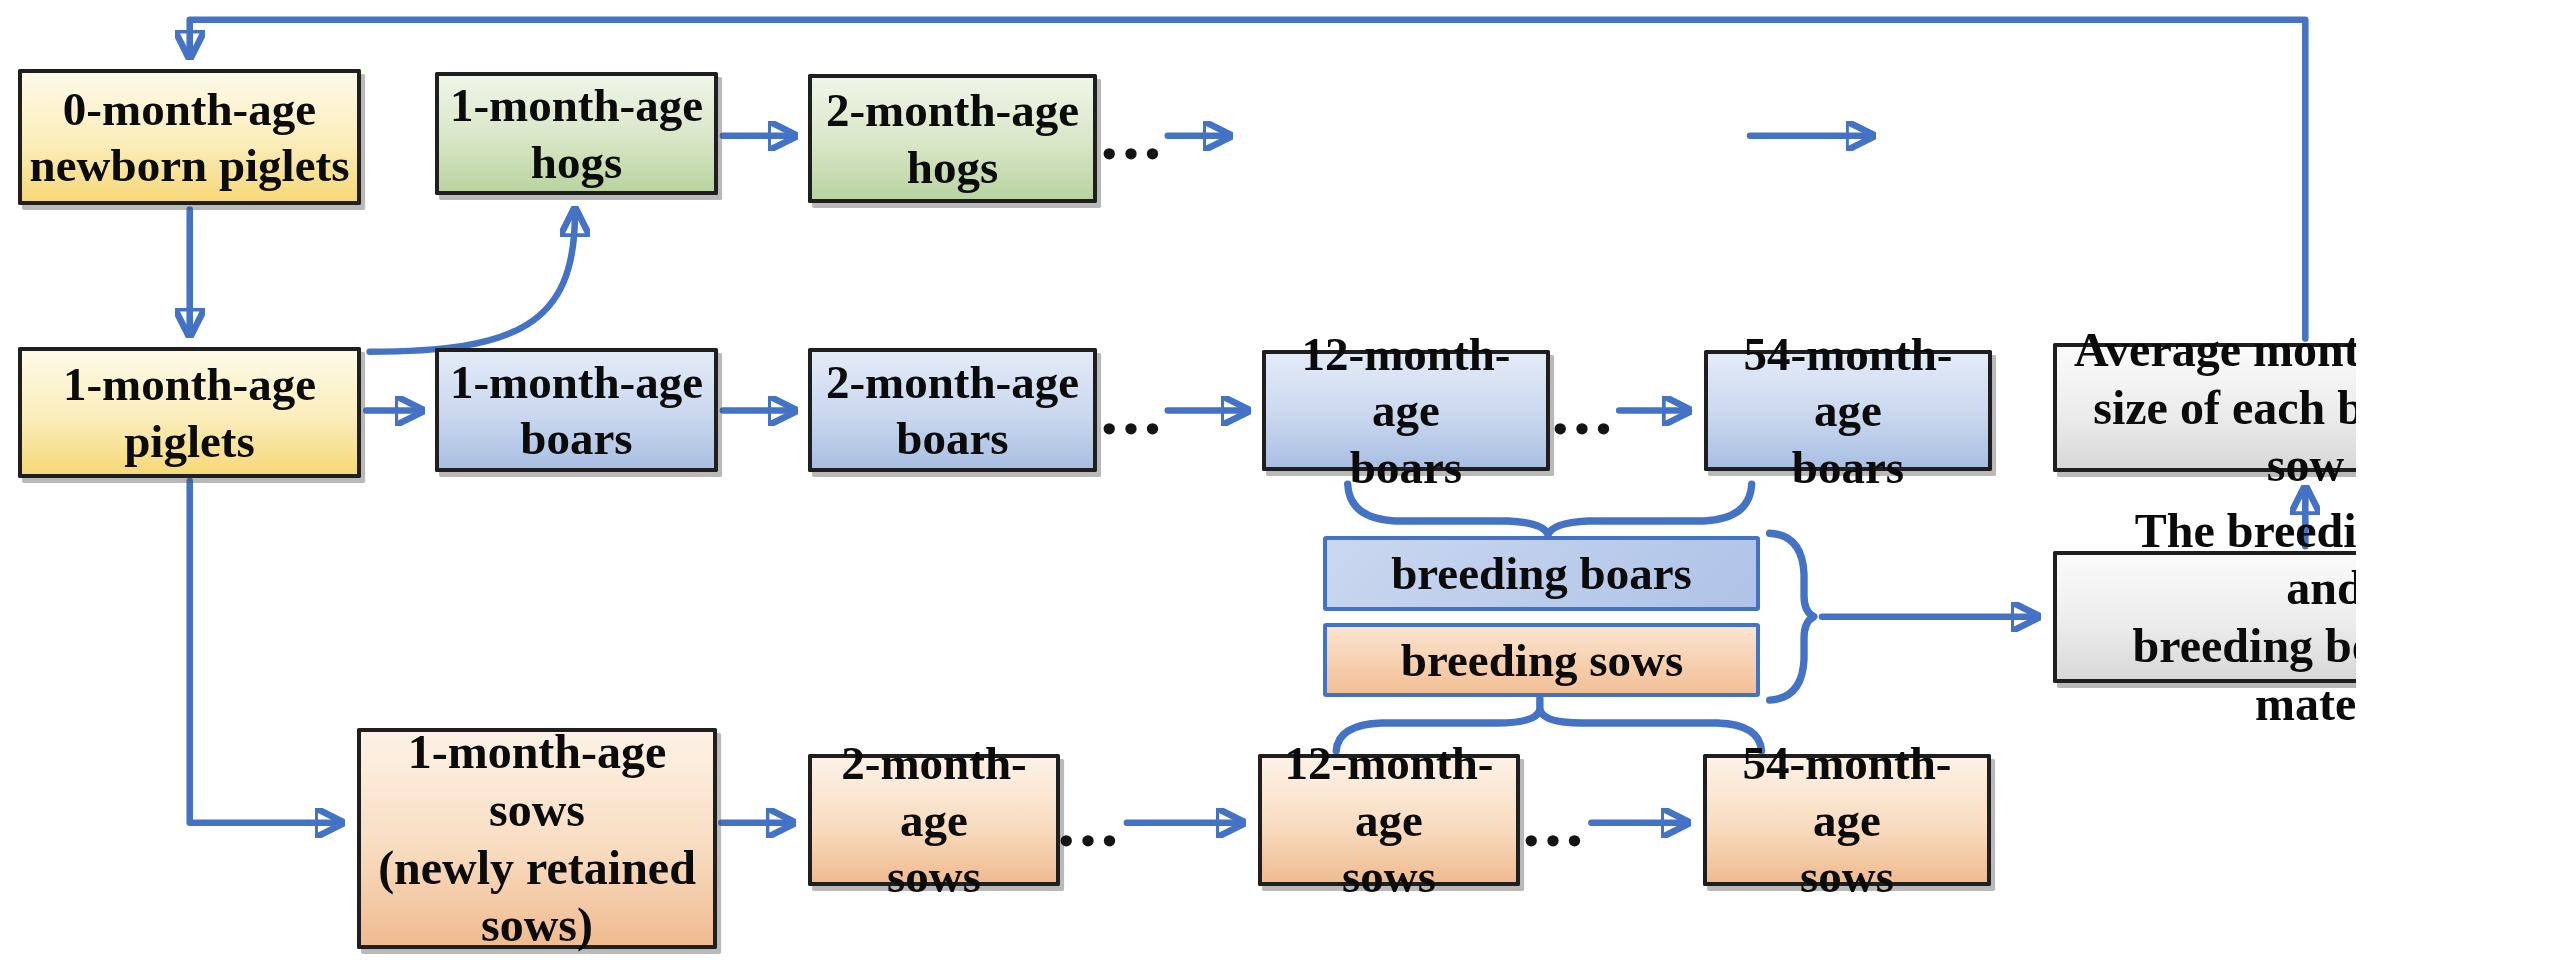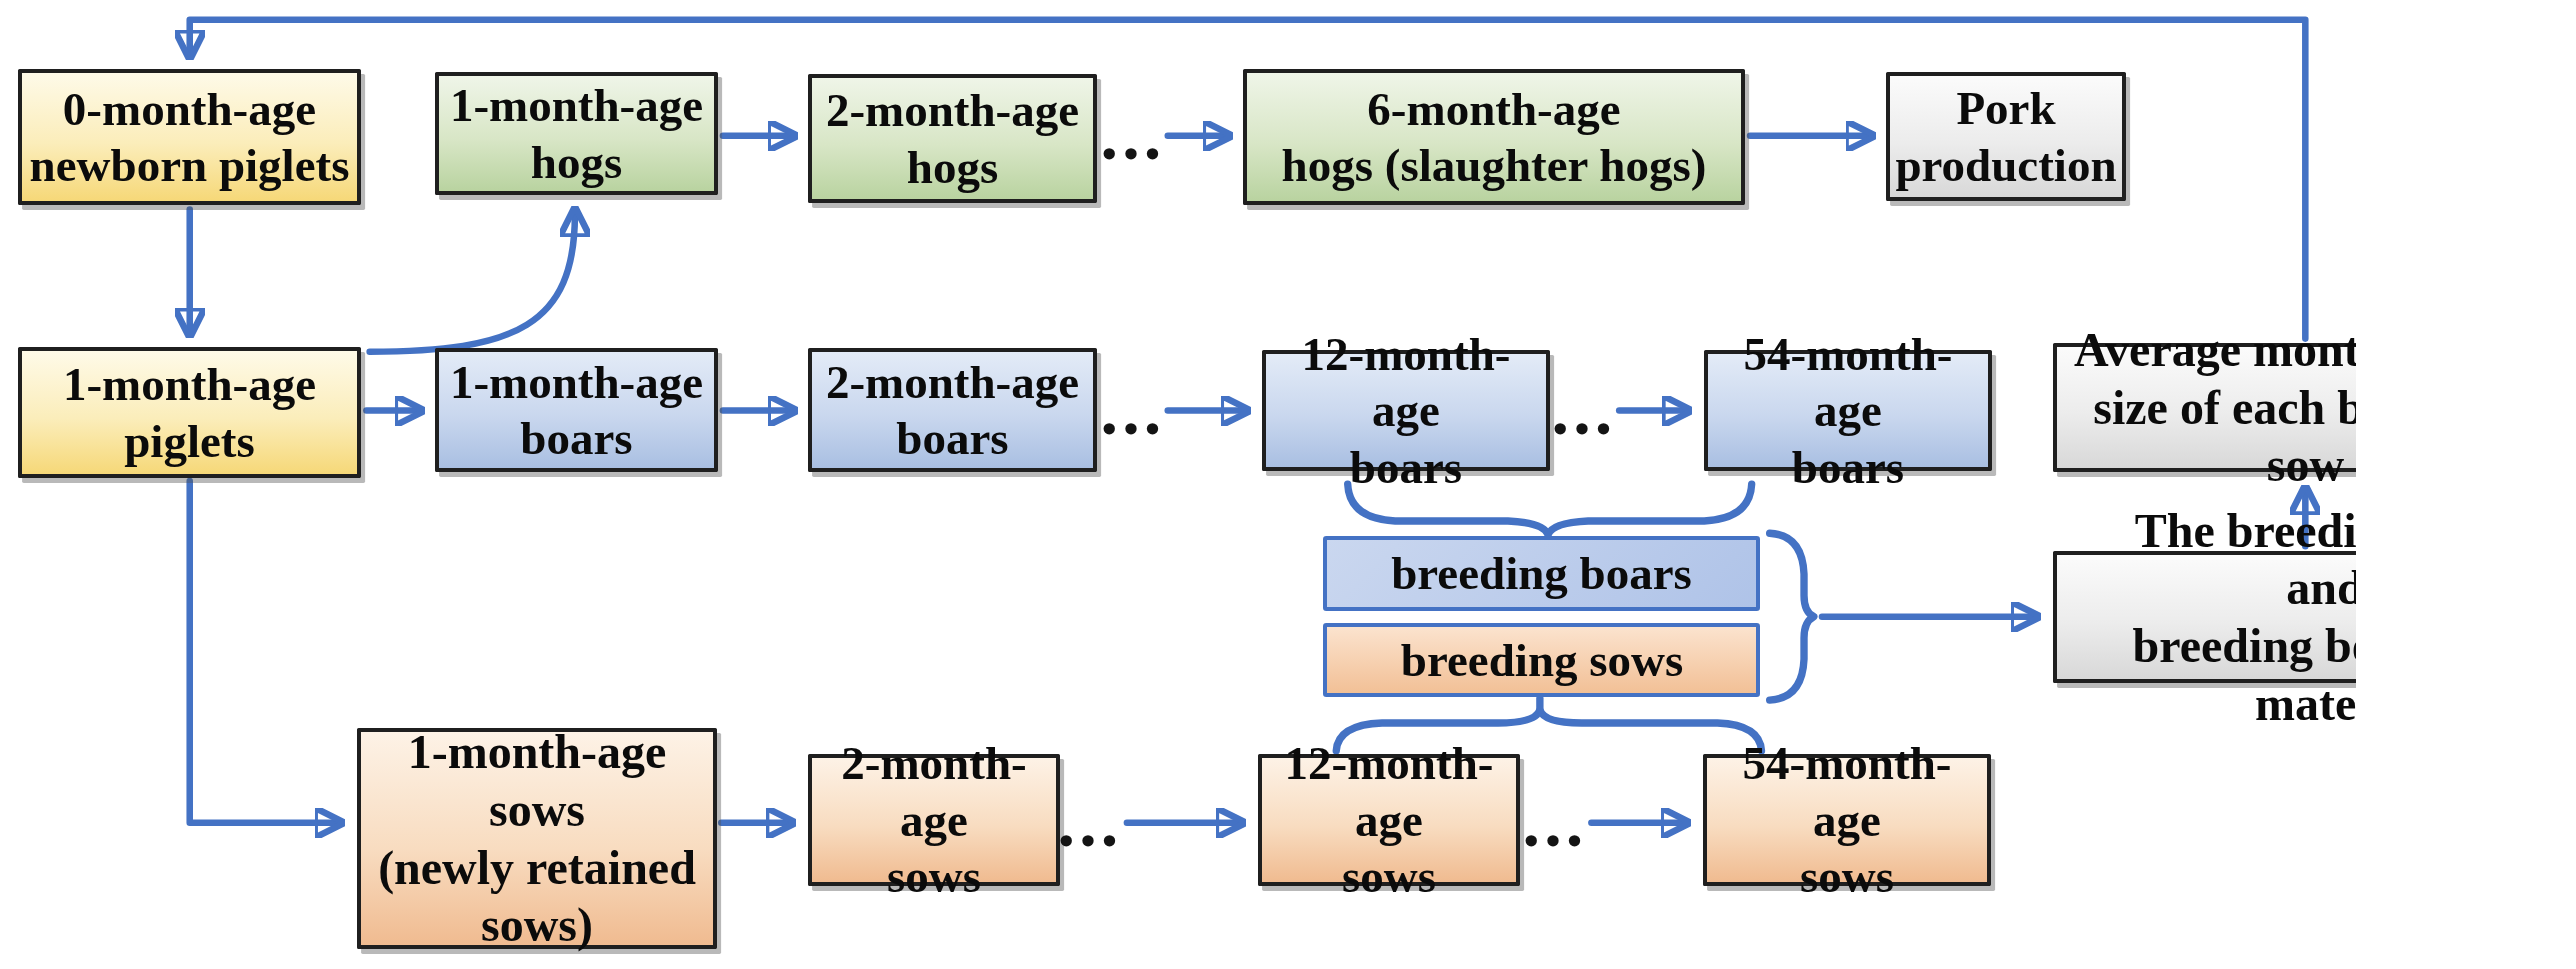--- a/index.html
+++ b/index.html
@@ -91,24 +91,20 @@
     <path class="arrow" d="M 2819 668 L 2819 602" marker-end="url(#ah)"></path>
   </svg>
 
   <div class="box yellow" style="left:18px;top:69px;width:343px;height:136px;">0-month-age
 newborn piglets</div>
   <div class="box green" style="left:435px;top:72px;width:283px;height:123px;">1-month-age
 hogs</div>
   <div class="box green" style="left:808px;top:74px;width:289px;height:129px;">2-month-age
 hogs</div>
   <div class="dots" style="left:1106px;top:103px;width:54px;height:65px;">...</div>
-  <div class="box green" style="left:1243px;top:69px;width:502px;height:136px;">6-month-age
-hogs (slaughter hogs)</div>
-  <div class="box gray" style="left:1886px;top:72px;width:240px;height:129px;">Pork
-production</div>
 
   <div class="box yellow" style="left:18px;top:347px;width:343px;height:131px;">1-month-age
 piglets</div>
   <div class="box blue" style="left:435px;top:348px;width:283px;height:124px;">1-month-age
 boars</div>
   <div class="box blue" style="left:808px;top:348px;width:289px;height:124px;">2-month-age
 boars</div>
   <div class="dots" style="left:1106px;top:378px;width:54px;height:65px;">...</div>
   <div class="box blue" style="left:1262px;top:350px;width:288px;height:121px;">12-month-age
 boars</div>

